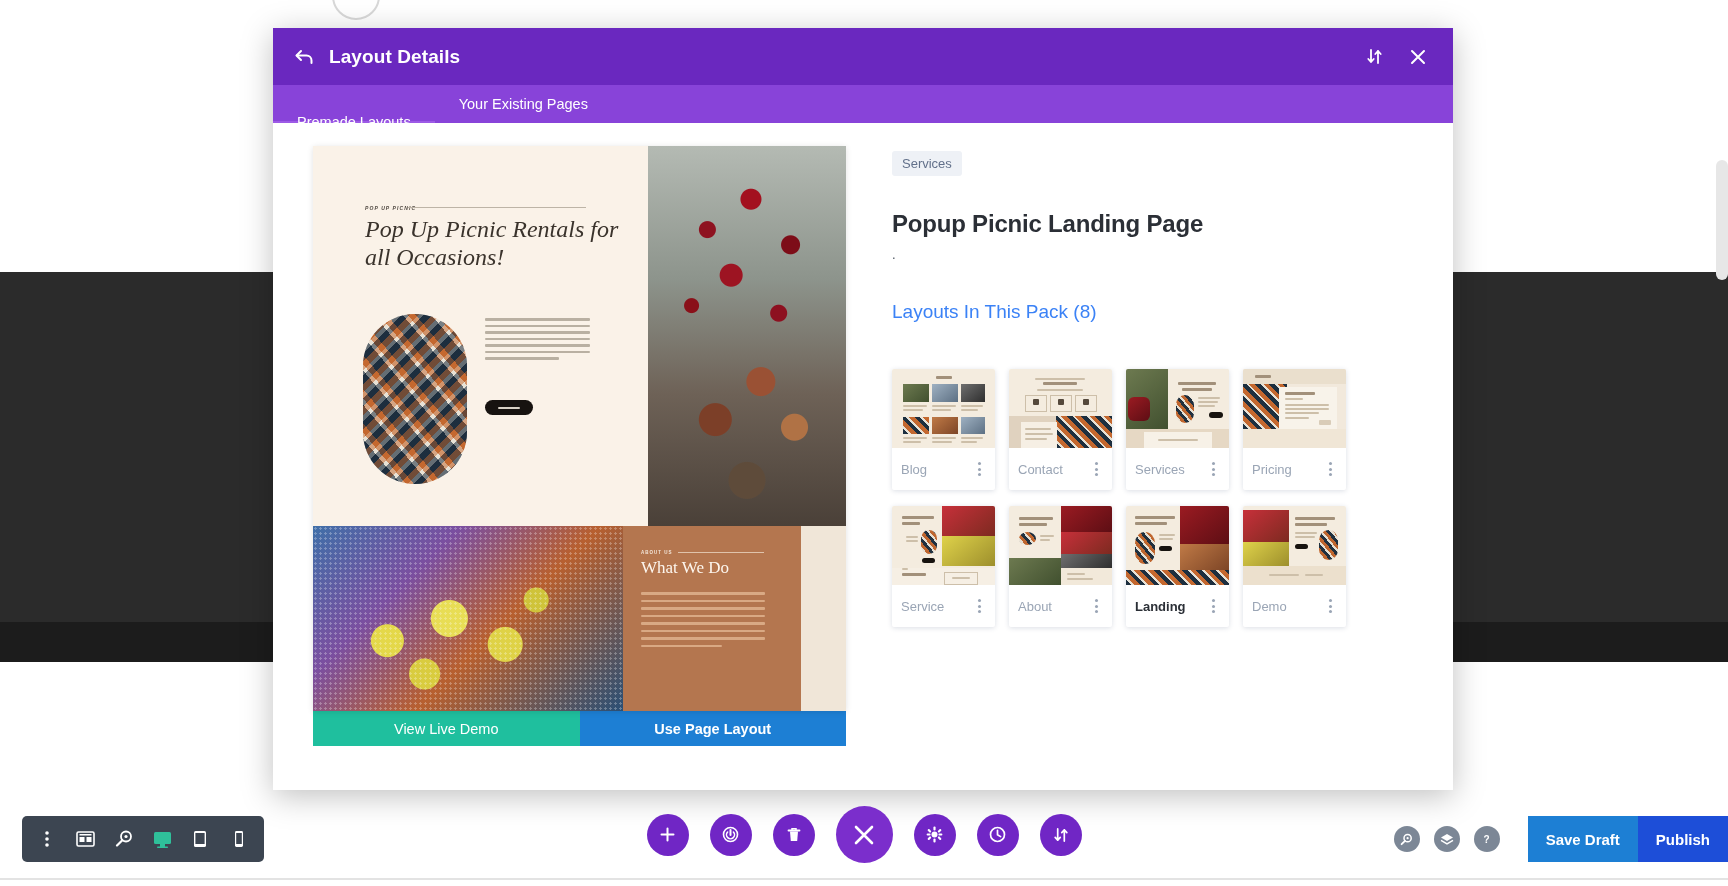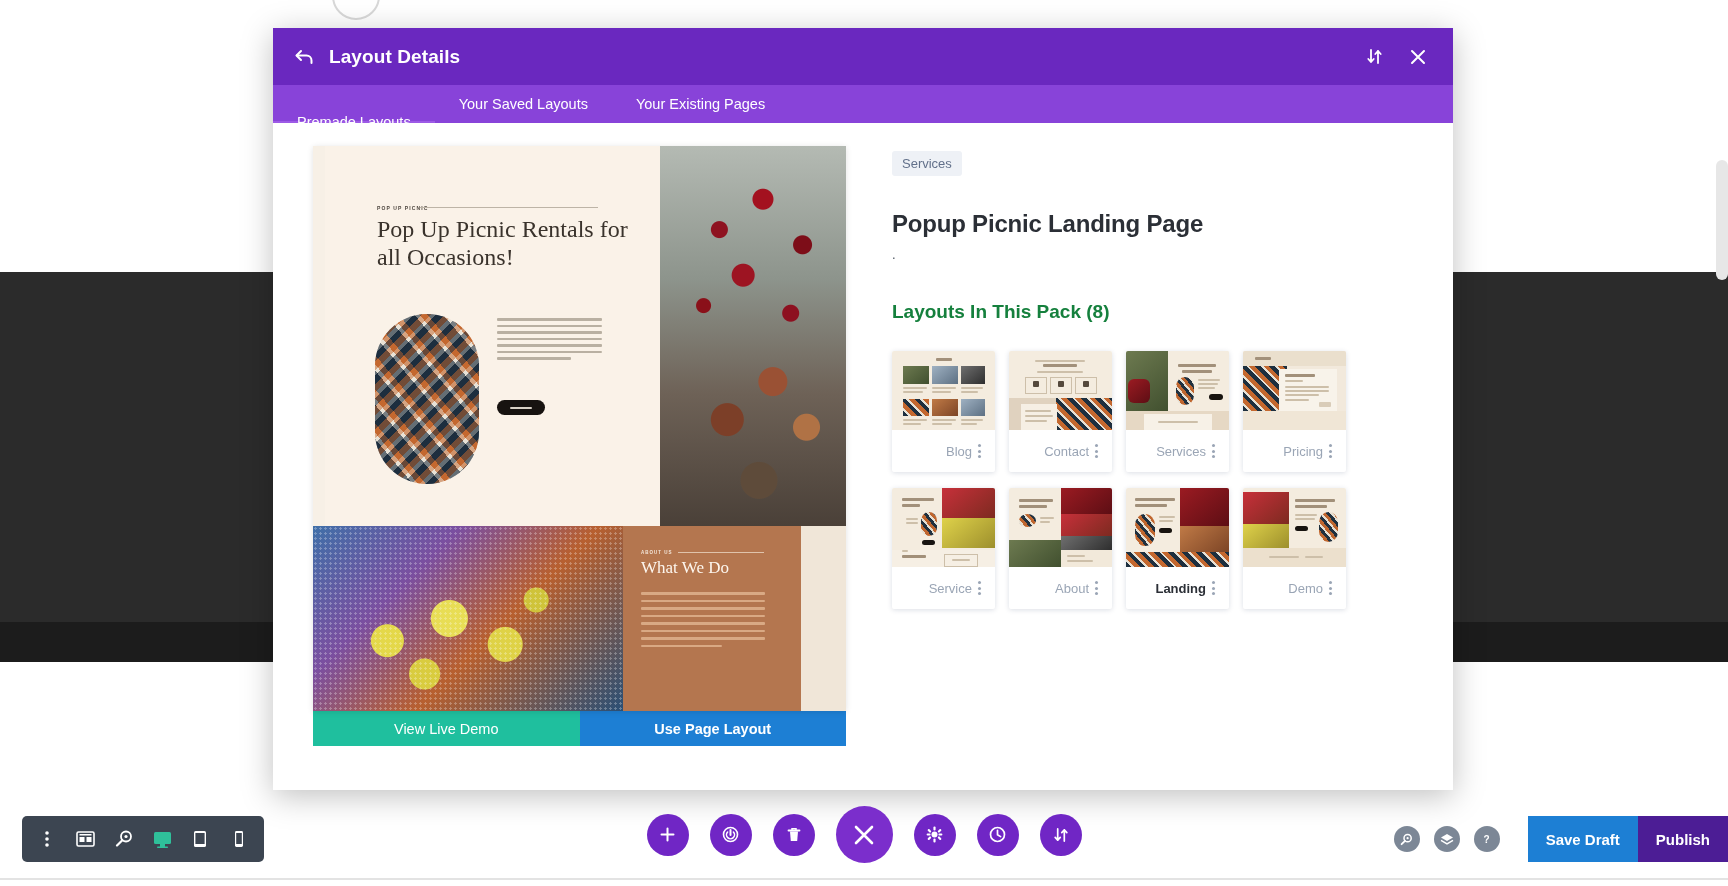--- a/index.html
+++ b/index.html
@@ -42,21 +42,21 @@
   .tab.active { background:#9d5ae6;margin-top:36px; }
 
   .modal-body { flex:1; display:flex; padding:23px 32px 0 40px; gap:46px; background:#fff; }
 
   
   .preview-col { width:533px; flex:none; }
   .preview-frame {
     width:533px; height:565px; position:relative; overflow:hidden;
     box-shadow:0 1px 6px rgba(0,0,0,.12); background:#f7f0e6;
   }
-  .pv-hero { position:absolute; left:12px; top:0; width:533px; height:380px; display:flex; }
+  .pv-hero { position:absolute; left:0; top:0; width:533px; height:380px; display:flex;font-style:italic; }
   .pv-hero-left { width:335px; background:#faf2e8; position:relative; }
   .pv-hero-right { width:198px; position:relative; overflow:hidden;
     background:linear-gradient(170deg,#9fa6a0 0%,#6f7a6d 22%,#8e4game 30%);
   }
   .eyebrow { position:absolute; left:52px; top:59px; font-size:5px; letter-spacing:1.1px; color:#4d463f; font-weight:bold; }
   .eyebrow-rule { position:absolute; left:95px; top:61px; width:178px; height:1px; background:#bdb4a6; }
   .pv-h1 { position:absolute; left:52px; top:69px; width:268px; font-family:"Liberation Serif", serif; font-size:24px; line-height:1.17; color:#3a332c; }
   .pv-oval { position:absolute; left:50px; top:168px; width:104px; height:170px; border-radius:52px 52px 52px 52px; overflow:hidden;
     background:repeating-linear-gradient(50deg,#1d2f3f 0 7px,#e8e2d6 7px 11px,#c4682f 11px 17px,#1d2f3f 17px 22px);
   }
@@ -104,23 +104,23 @@
 
   .preview-actions { display:flex; width:533px; height:35px; }
   .btn-demo { flex:1 1 50%; background:#1fbf9e; color:#fff; font-size:14.5px; display:flex; align-items:center; justify-content:center; cursor:pointer; }
   .btn-use  { flex:1 1 50%; background:#1d7fd4; color:#fff; font-size:14.5px; font-weight:bold; display:flex; align-items:center; justify-content:center; cursor:pointer; }
 
   
   .details-col { flex:1; padding-top:5px; }
   .cat-badge { display:inline-block; background:#eef1f6; color:#62708a; font-size:13px; padding:5px 10px; border-radius:3px; }
   .pack-title { margin-top:34px; font-size:24px; font-weight:bold; color:#2b2f36; letter-spacing:-.2px; }
   .pack-desc { margin-top:9px; font-size:13px; color:#4c5561; min-height:16px; }
-  .pack-sub { margin-top:38px; font-size:19px; font-weight:bold; color:#15803d; }
-
-  .grid { margin-top:28px; display:grid; grid-template-columns:repeat(4,103px); column-gap:14px; row-gap:16px;text-align:right; }
+  .pack-sub { margin-top:38px; font-size:19px; font-weight:normal; color:#3b82f6; }
+
+  .grid { margin-top:46px; display:grid; grid-template-columns:repeat(4,103px); column-gap:14px; row-gap:16px; }
   .card { width:103px; background:#fff; box-shadow:0 1px 5px rgba(44,62,102,.17); border-radius:2px; overflow:hidden; cursor:pointer; }
   .card-thumb { height:79px; background:#f3ebdf; position:relative; overflow:hidden; }
   .card-foot { height:42px; display:flex; align-items:center; padding:0 9px; }
   .card-label { flex:1; font-size:13px; color:#9aa5b5; overflow:hidden; text-overflow:ellipsis; white-space:nowrap; }
   .card.active .card-label { color:#2b2f36; font-weight:bold; }
   .kebab { width:14px; display:flex; flex-direction:column; align-items:center; gap:2.5px; cursor:pointer; }
   .kebab b { width:3px; height:3px; border-radius:50%; background:#9aa5b5; display:block; }
 
   
   .t-blog{ background:#f4ecdf; }
@@ -153,21 +153,21 @@
   .lt-ico { width:30px; height:30px; display:flex; align-items:center; justify-content:center; cursor:pointer; color:#ffffff; }
   .lt-ico.on { color:#2fc09a; }
 
   .center-dock { position:absolute; left:0; top:806px; width:1728px; display:flex; align-items:center; justify-content:center; gap:21px; pointer-events:none; }
   .dock-btn { width:42px; height:42px; border-radius:50%; background:#7026c5; display:flex; align-items:center; justify-content:center; color:#fff; pointer-events:auto; cursor:pointer; }
   .dock-btn.big { width:57px; height:57px; background:#7b2ecc; }
 
   .right-cluster { position:absolute; right:0; top:816px; display:flex; align-items:center; }
   .rc-circle { width:26px; height:26px; border-radius:50%; background:#7c8796; display:flex; align-items:center; justify-content:center; color:#fff; margin-right:14px; cursor:pointer; }
   .btn-save { background:#1d7fd4; color:#fff; font-size:15px; font-weight:bold; padding:0 18px; height:46px; display:flex; align-items:center; cursor:pointer; margin-left:14px; }
-  .btn-publish { background:#4c1d95; color:#fff; font-size:15px; font-weight:bold; padding:16px 18px; height:46px; display:flex; align-items:center; cursor:pointer; }
+  .btn-publish { background:#1d4ed8; color:#fff; font-size:15px; font-weight:bold; padding:16px 18px; height:46px; display:flex; align-items:center; cursor:pointer; }
 </style>
 </head>
 <body>
 
 <div id="bg-white-top"></div>
 <div id="bg-dark-band"></div>
 <div id="bg-dark-band2"></div>
 <div id="bg-white-bottom"></div>
 <div id="bg-grey-rail"></div>
 <div id="bg-circle-top"></div>
@@ -193,23 +193,20 @@
     <div class="head-ico">
       <svg width="16" height="16" viewBox="0 0 16 16">
         <path d="M2 2 L14 14 M14 2 L2 14" stroke="#fff" stroke-width="2" stroke-linecap="round"></path>
       </svg>
     </div>
   </div>
 
   <div class="tabs">
     <div class="tab active">
         <span>Premade Layouts</span>
-      </div>
-    <div class="tab">
-        <span>Your Saved Layouts</span>
       </div>
     <div class="tab">
         <span>Your Existing Pages</span>
       </div>
   </div>
 
   <div class="modal-body">
 
     <div class="preview-col">
       <div class="preview-frame">

